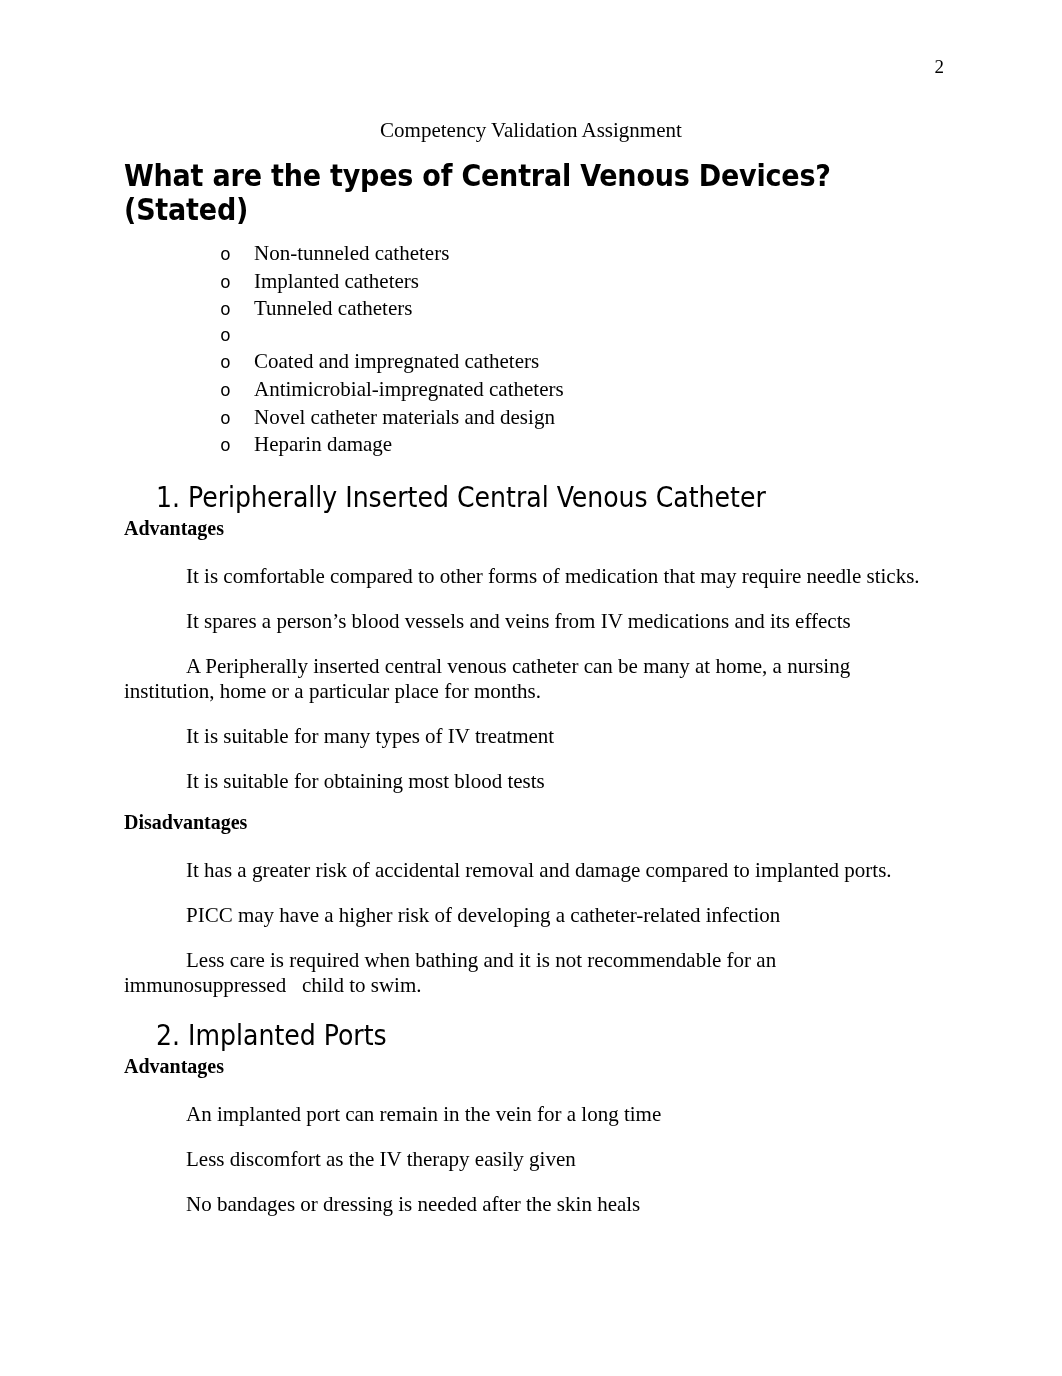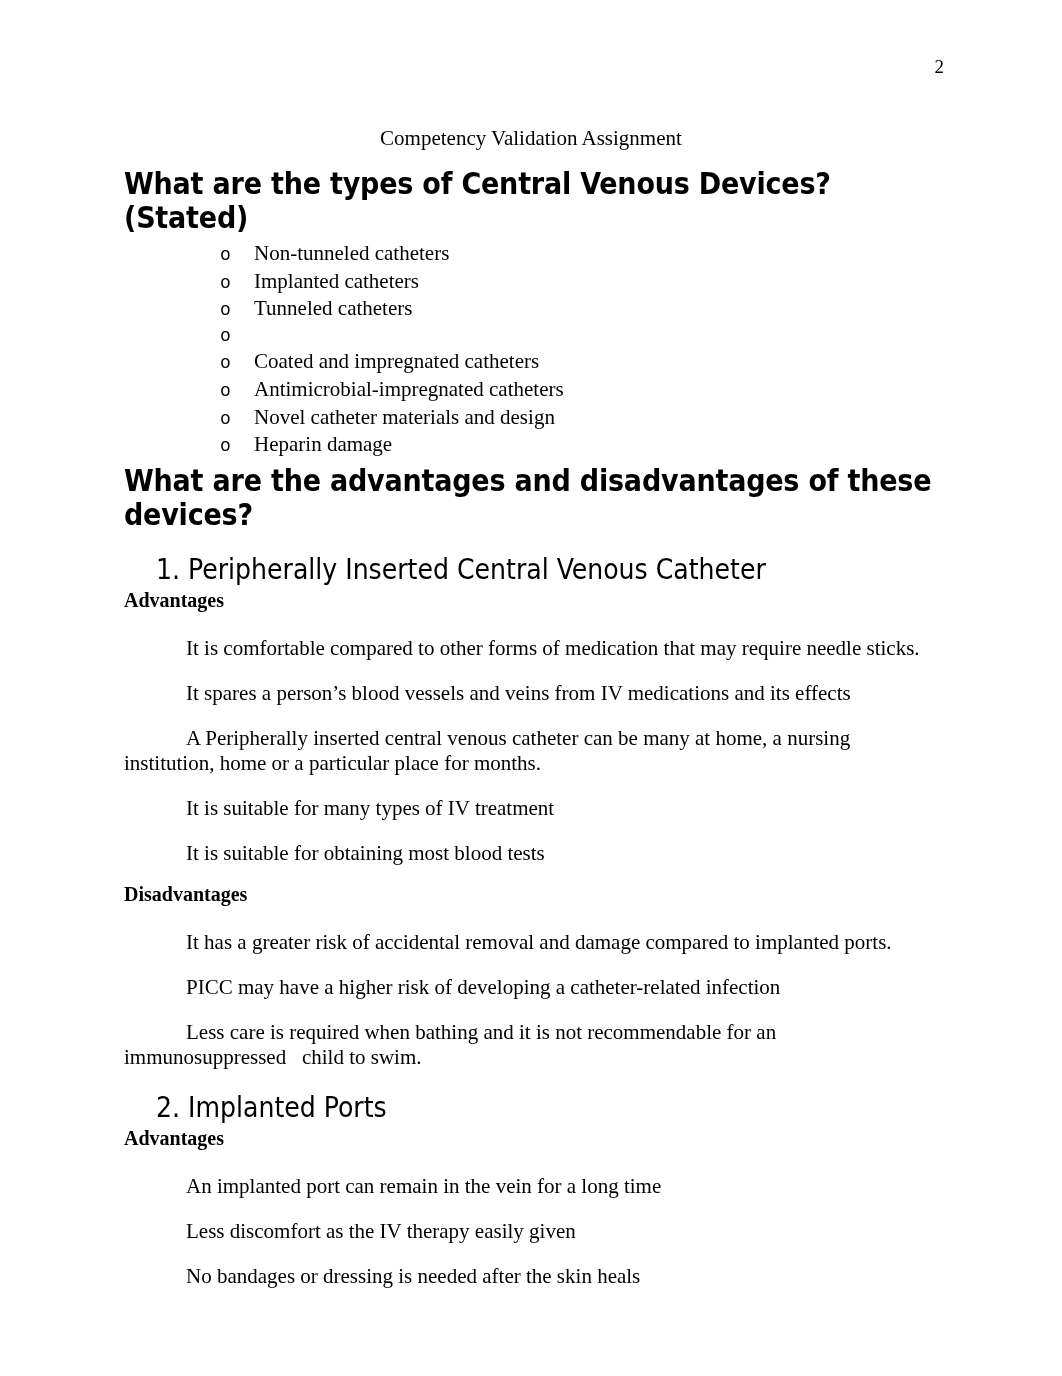--- a/index.html
+++ b/index.html
@@ -36,33 +36,33 @@
     top: 118px;
     width: 814px;
   }
 
   
   .doc-subtitle {
     text-align: center;
     font-family: "Liberation Serif", "DejaVu Serif", serif;
     font-size: 21px;
     line-height: 25px;
-    margin: 8px 0 16px 0;
+    margin: 0 0 16px 0;
   }
 
   
   .h-major {
     font-family: "DejaVu Sans Condensed", "Liberation Sans Narrow", "Liberation Sans", sans-serif;
     font-weight: bold;
     font-size: 30px;
     line-height: 34px;
     letter-spacing: -0.2px;
     margin: 0;
   }
-  .h-major.first { margin-bottom: 6px; }
+  .h-major.first { margin-bottom: 14px; }
   .h-major.second { margin-top: 4px; margin-bottom: 8px; }
 
   
   .h-sub {
     font-family: "DejaVu Sans Condensed", "Liberation Sans Narrow", "Liberation Sans", sans-serif;
     font-weight: normal;
     font-size: 28px;
     line-height: 32px;
     margin: 22px 0 2px 0;
     padding-left: 32px;
@@ -152,21 +152,20 @@
       <li>
         <span class="bullet-marker">o</span>
         <span class="bullet-text">Novel catheter materials and design</span>
       </li>
       <li>
         <span class="bullet-marker">o</span>
         <span class="bullet-text">Heparin damage</span>
       </li>
     </ul>
 
-    <h1 class="h-major second">What are the advantages and disadvantages of these devices?</h1>
 
     <h2 class="h-sub">1. Peripherally Inserted Central Venous Catheter</h2>
 
     <p class="label-bold">Advantages</p>
 
     <div class="para-gap"></div>
     <p class="body-para">It is comfortable compared to other forms of medication that may require needle sticks.</p>
     <div class="para-gap"></div>
     <p class="body-para">It spares a person’s blood vessels and veins from IV medications and its effects</p>
     <div class="para-gap"></div>

